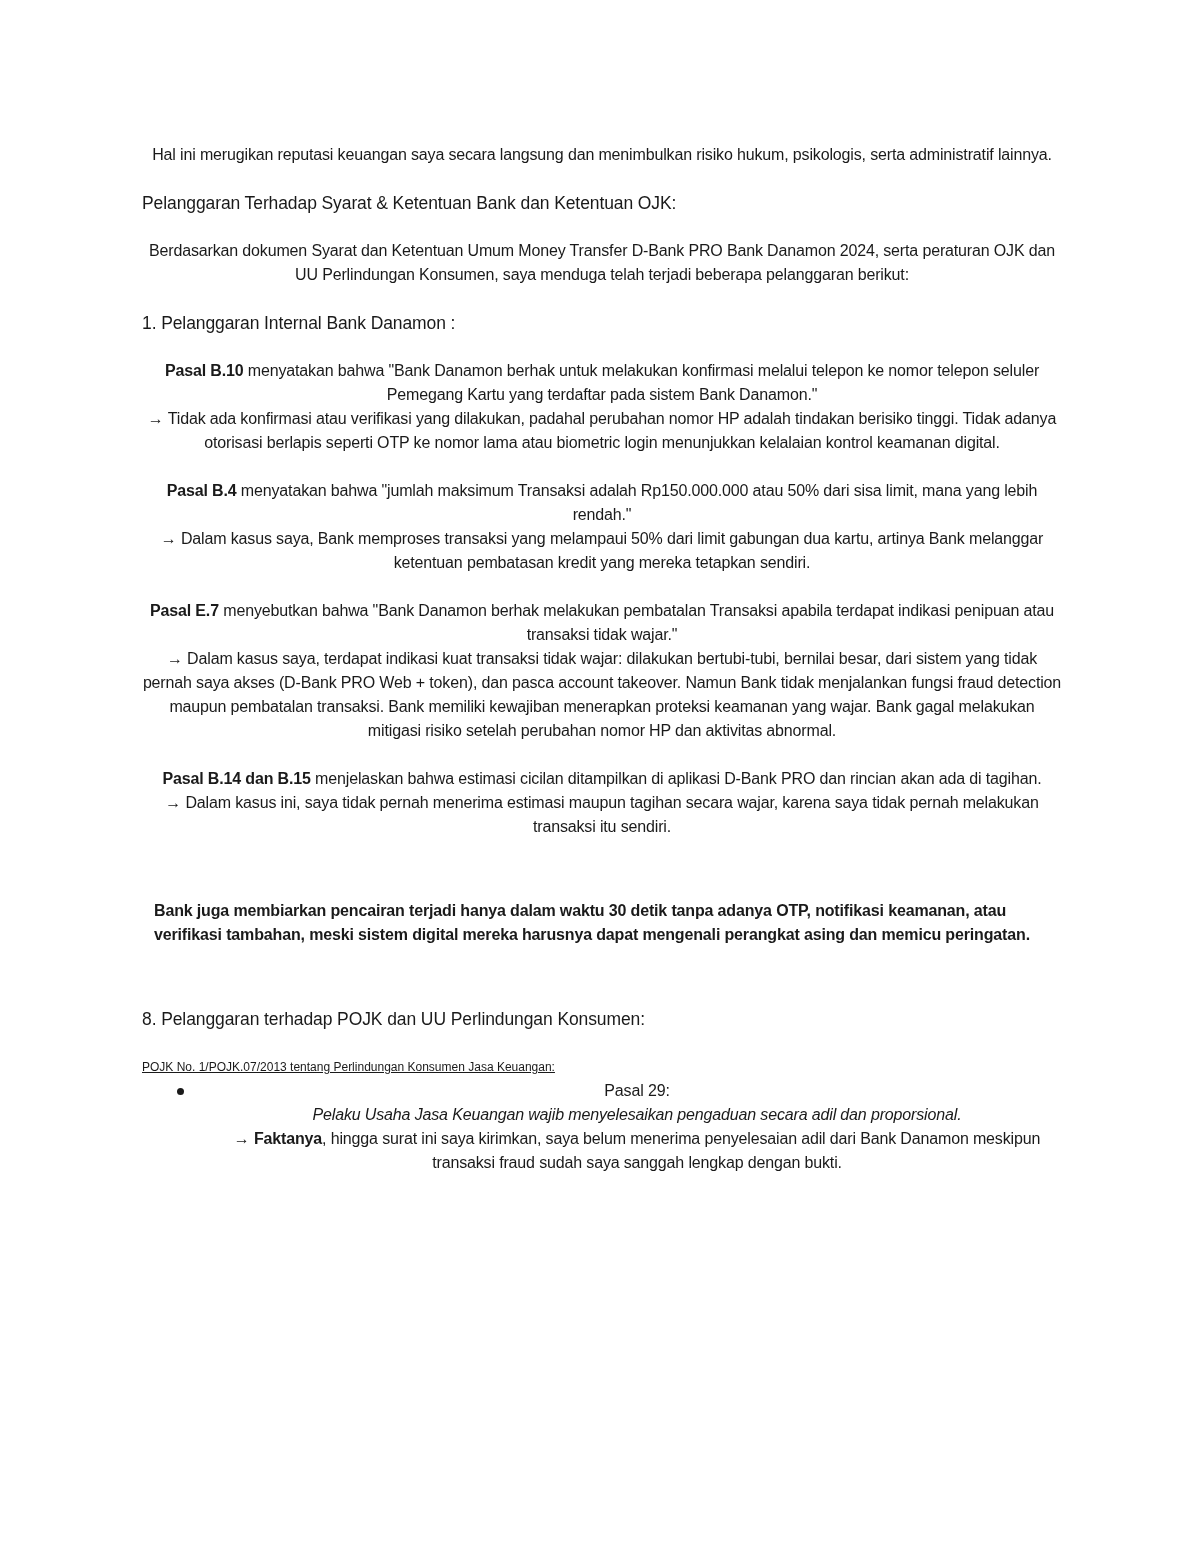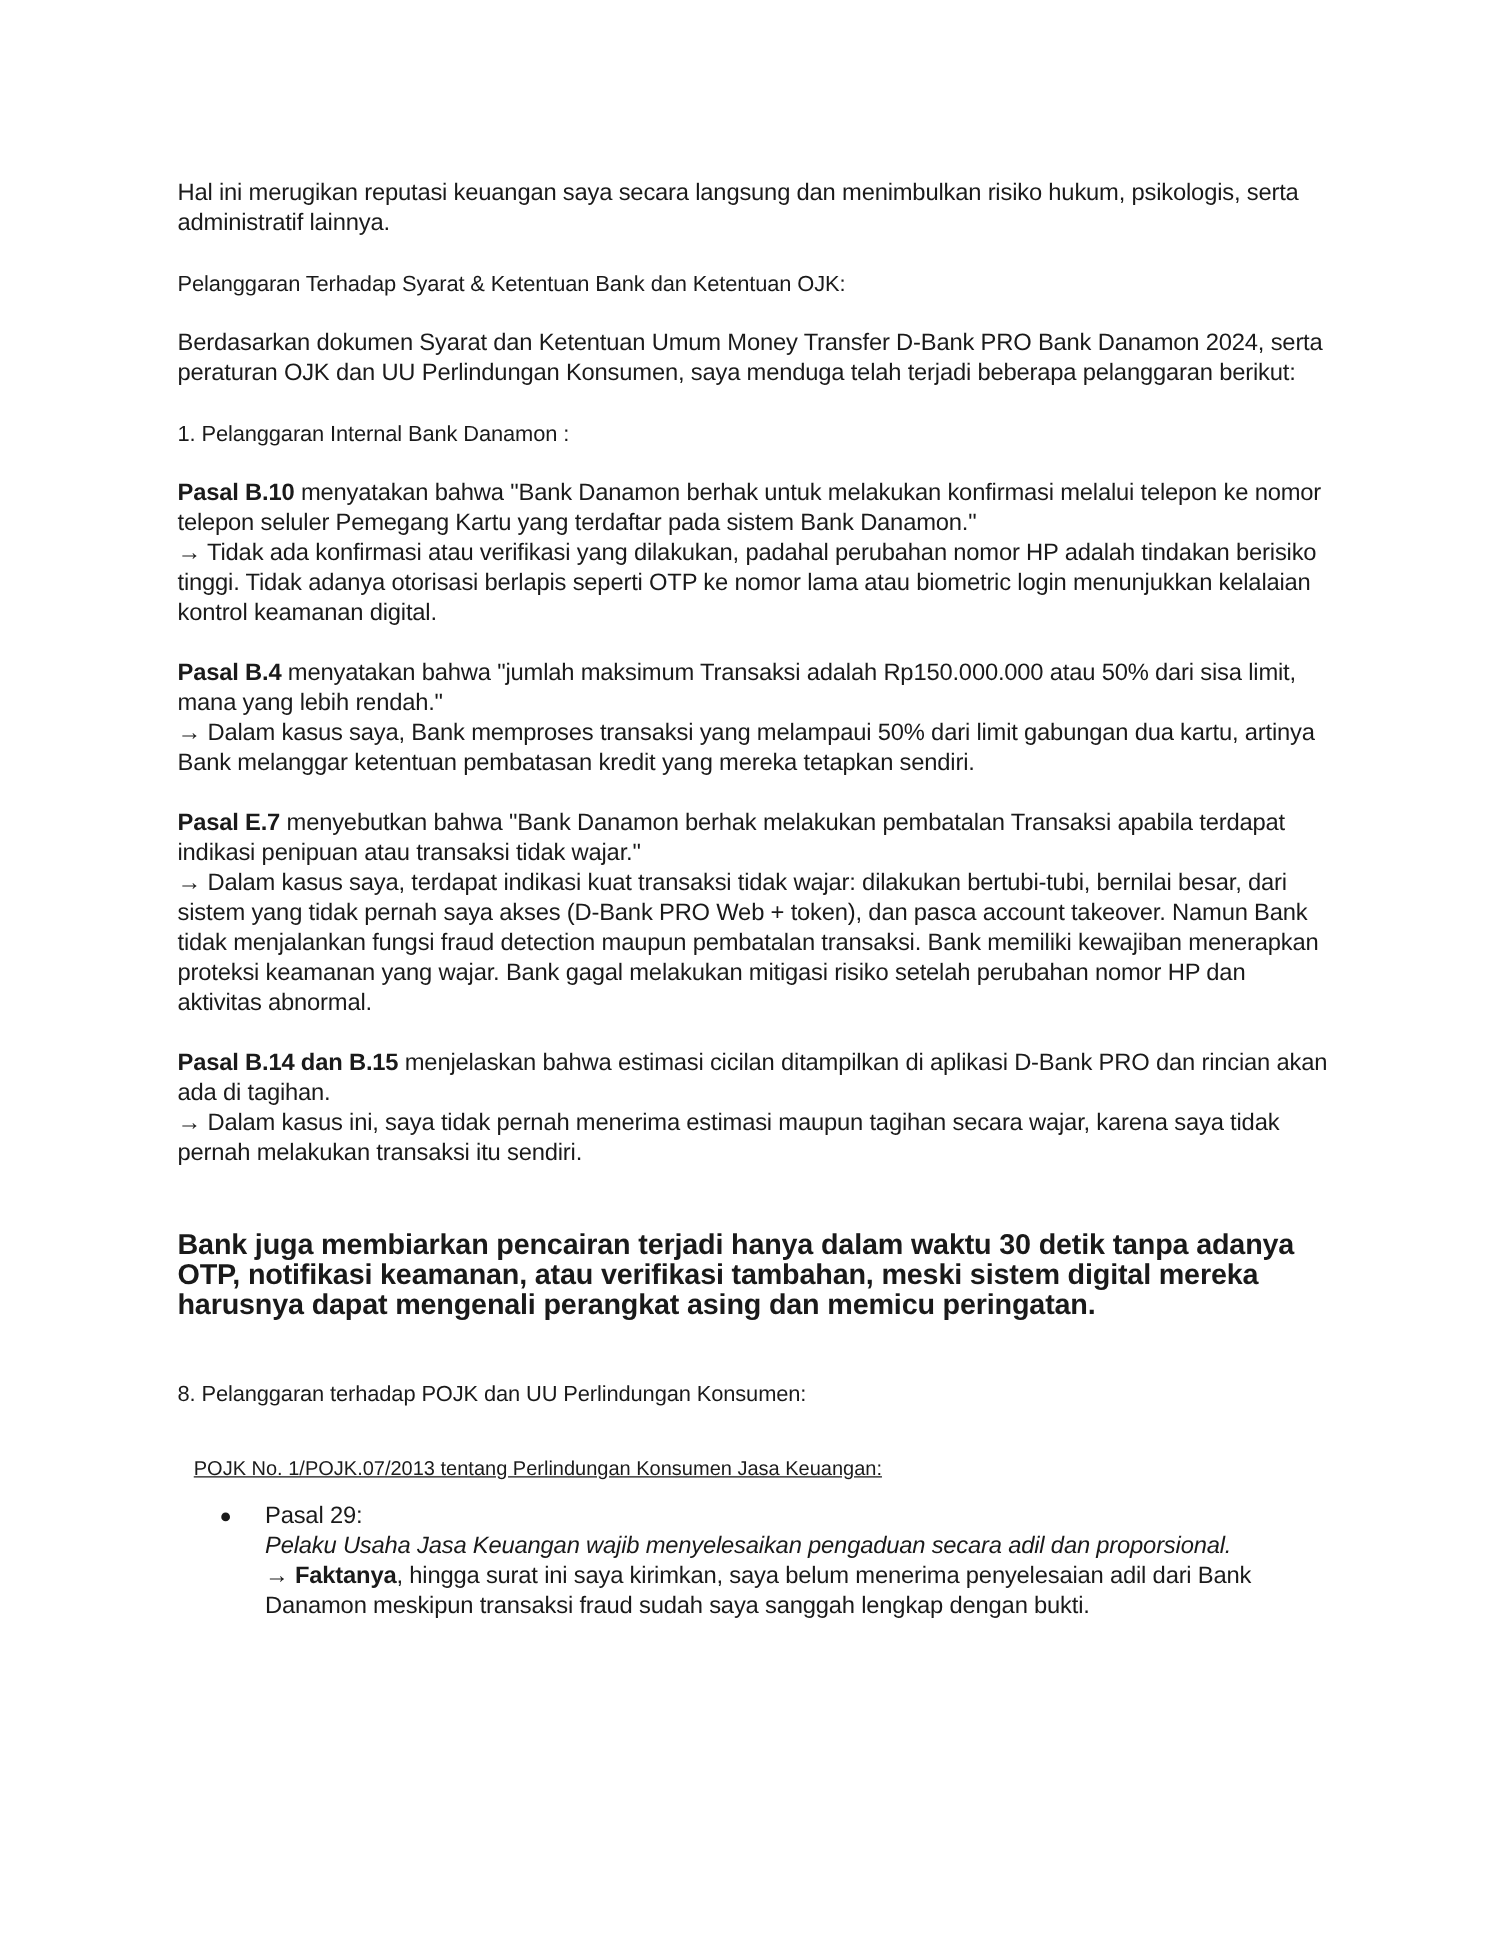--- a/index.html
+++ b/index.html
@@ -2,26 +2,26 @@
 <html><head>
 <meta charset="utf-8">
 <style>
   html, body { margin: 0; padding: 0; background: #ffffff; }
   body {
     width: 1200px; height: 1553px; position: relative; overflow: hidden;
     font-family: "Liberation Sans", "DejaVu Sans", sans-serif;
     color: #1a1a1a;
   }
   .page { position: absolute; left: 142px; top: 143px; width: 920px; }
-  .p { font-size: 19px; line-height: 24px; margin: 0; letter-spacing: -0.15px; }
+  .p { font-size: 16px; line-height: 24px; margin: 0; letter-spacing: -0.15px; text-align: center; }
   .gap1 { height: 24px; }
   .heading { font-size: 17.5px; line-height: 24px; margin: 0; font-weight: normal; letter-spacing: -0.1px; }
   .b { font-weight: bold; }
-  .bold-para { font-weight: bold; font-size: 23px; line-height: 24px; margin: 0; letter-spacing: -0.15px; }
-  .underline { text-decoration: underline; font-size: 16px; line-height: 24px; margin: 13px; }
+  .bold-para { font-weight: bold; font-size: 16px; line-height: 24px; margin: 12px; letter-spacing: -0.15px; }
+  .underline { text-decoration: underline; font-size: 12px; line-height: 24px; margin: 0; }
   .bullet-list { margin: 0; padding: 0; list-style: none; }
   .bullet-item { position: relative; padding-left: 70px; }
   .bullet-dot { position: absolute; left: 35px; top: 9px; width: 7px; height: 7px; border-radius: 50%; background: #1a1a1a; }
   .italic { font-style: italic; }
 </style>
 </head>
 <body>
 
 <div class="page">
 

